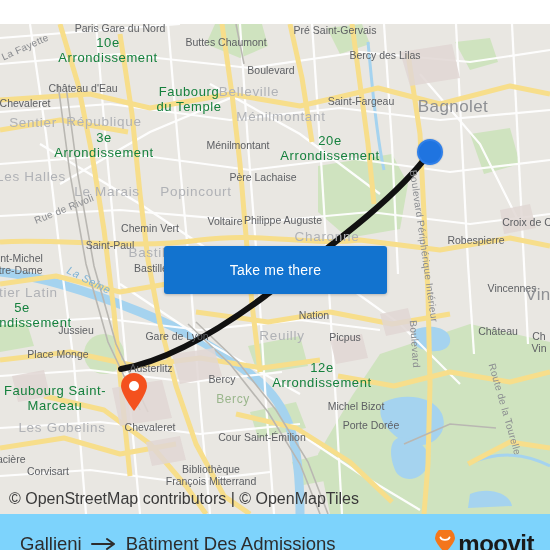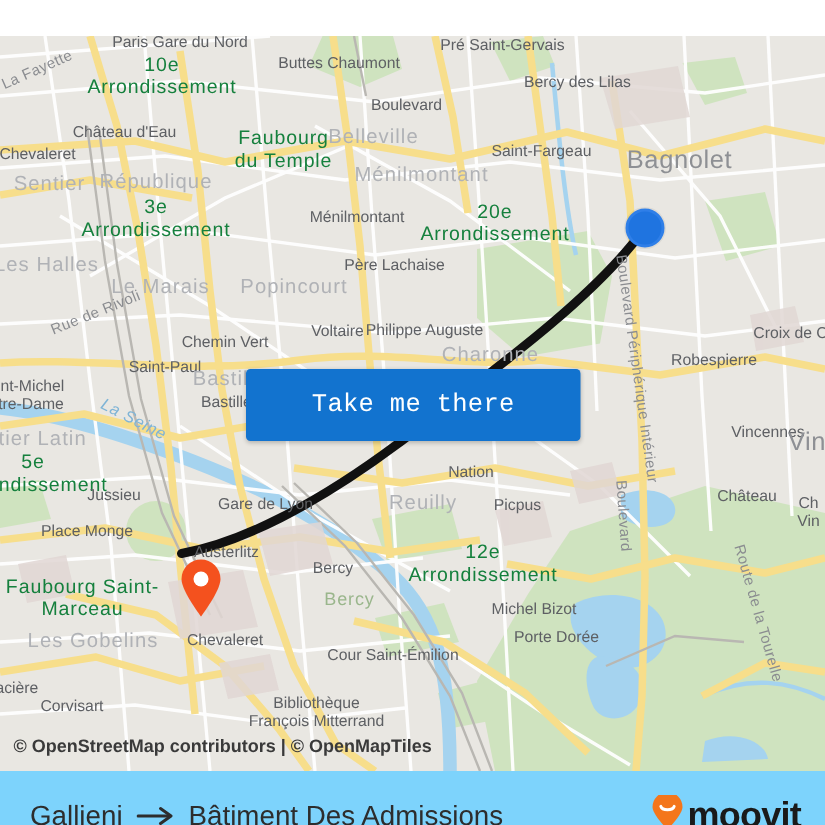--- a/index.html
+++ b/index.html
@@ -51,36 +51,35 @@
 
   
   #take-me-there {
     position: absolute;
     left: 164px; top: 222px;
     width: 223px; height: 48px;
     background: #1273cf;
     color: #ffffff;
     border: none;
     border-radius: 3px;
-    font-family: Liberation Mono, monospace;
-    font-size: 17px;
+    font-family: Liberation Sans, sans-serif;
+    font-size: 14px;
     letter-spacing: .2px;
     cursor: pointer;
     box-shadow: 0 1px 3px rgba(0,0,0,.22);
   }
 
   
   #attribution {
     position: absolute;
     left: 9px; top: 466px;
-    font-size: 12px;
+    font-size: 16px;
     color: #3a3a3a;
     background: transparent;
     white-space: nowrap;
-    font-weight: bold;
   }
 
   
   #bottom-bar {
     position: absolute;
     left: 0; top: 490px;
     width: 550px; height: 60px;
     background: #7dd3fc;
     display: flex;
     align-items: center;

